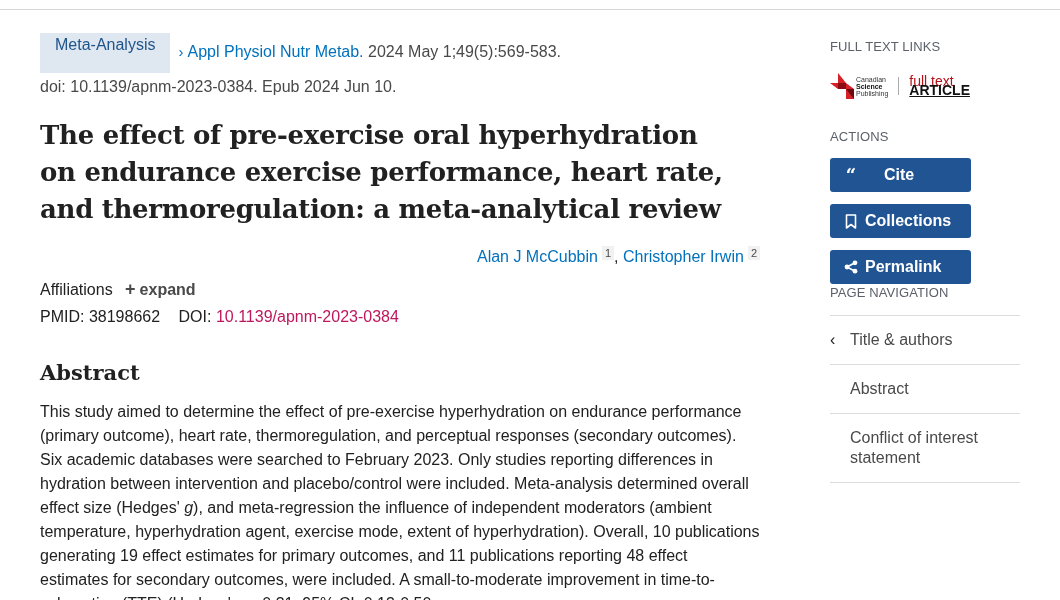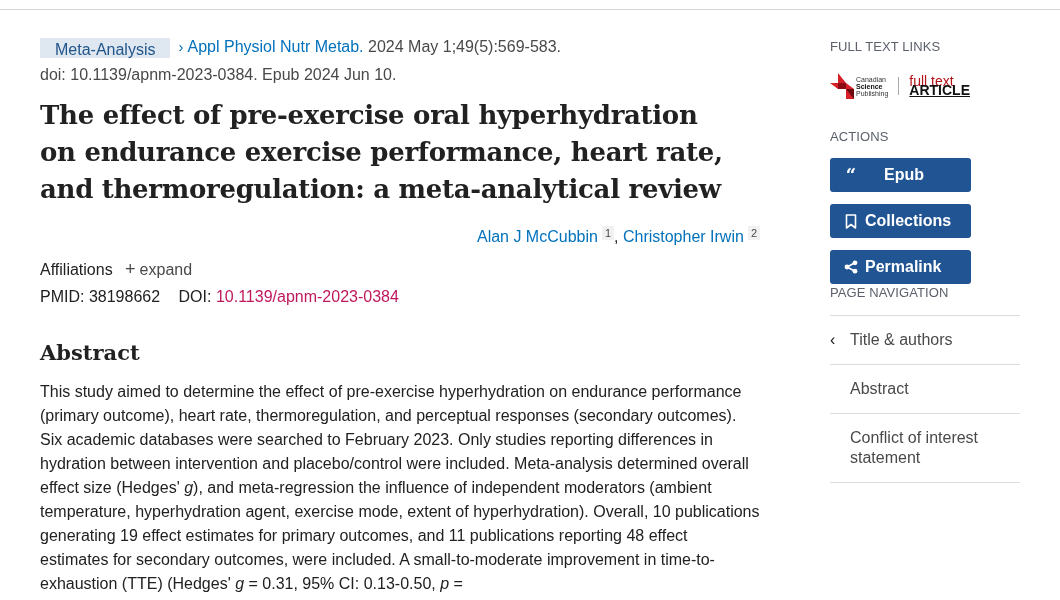--- a/index.html
+++ b/index.html
@@ -5,32 +5,32 @@
   * { box-sizing: border-box; margin: 0; padding: 0; }
   html, body { width: 1060px; height: 600px; overflow: hidden; background: #ffffff; }
   body { font-family: "Liberation Sans", "DejaVu Sans", sans-serif; color: #212121; position: relative; }
   a { text-decoration: none; }
 
   .top-rule { position: absolute; left: 0; top: 9px; width: 1060px; height: 1px; background: #d6d6d6; }
 
   
   .main { position: absolute; left: 40px; top: 33px; width: 720px; }
   .cite-line { font-size: 16px; line-height: 28px; color: #494949; }
-  .badge { display: inline-block; background: #dfe7f1; color: #20558a; padding: 0 15px; line-height: 24px; height: 20px; margin-right: 8px; vertical-align: middle; }
+  .badge { display: inline-block; background: #dfe7f1; color: #20558a; padding: 0 15px; line-height: 24px; height: 40px; margin-right: 8px; vertical-align: middle; }
   .journal-link { color: #0071bc; }
   .chev { color: #0071bc; font-size: 15px; margin-right: 4px; display: inline-block; }
 
-  .title { font-family: "DejaVu Serif", "Liberation Serif", serif; font-weight: bold; font-size: 26px; line-height: 37px; color: #212121; margin-top: 8px; letter-spacing: -0.3px; width: 700px; }
+  .title { font-family: "DejaVu Serif", "Liberation Serif", serif; font-weight: bold; font-size: 26px; line-height: 37px; color: #212121; margin-top: 16px; letter-spacing: -0.3px; width: 700px; }
 
   .authors { margin-top: 18px; font-size: 16px; line-height: 22px; text-align: right; }
   .authors a { color: #0071bc; }
   .sup { display: inline-block; font-size: 11px; background: #f1f1f1; color: #494949; padding: 0 3px; line-height: 14px; vertical-align: top; margin-left: 4px; }
 
   .affil { margin-top: 10px; font-size: 16px; line-height: 22px; color: #212121; }
-  .expand { color: #494949; margin-left: 8px; }
+  .expand { color: #494949; margin-left: 8px; font-weight: bold; }
   .plus { font-size: 18px; margin-right: 4px; }
 
   .ids { margin-top: 5px; font-size: 16px; line-height: 22px; color: #212121; }
   .ids .doi-label { margin-left: 14px; }
   .ids a { color: #be185d; }
 
   .abstract-h { font-family: "DejaVu Serif", "Liberation Serif", serif; font-weight: bold; font-size: 21px; line-height: 28px; margin-top: 31px; color: #212121; }
   .abstract-body { margin-top: 13px; font-size: 16px; line-height: 24px; color: #212121; width: 720px; }
 
   
@@ -102,21 +102,21 @@
       </svg>
     </span>
     <span class="csp-text"><span>Canadian</span><br><b>Science</b><br><span>Publishing</span></span>
     <span class="logo-sep"></span>
     <span class="ft-text"><span class="red">full text</span><br><span class="blk">ARTICLE</span></span>
   </a>
 
   <div class="side-h actions-h">ACTIONS</div>
   <div class="btn cite">
     <span class="ic">“</span>
-    <span>Epub</span>
+    <span>Cite</span>
   </div>
   <div class="btn">
     <span class="ic">
       <svg width="12" height="15" viewBox="0 0 12 15">
           <path d="M1.5 1 H10.5 V14 L6 10.5 L1.5 14 Z" fill="none" stroke="#fff" stroke-width="1.6" stroke-linejoin="round"></path>
         </svg>
     </span>
     <span>Collections</span>
   </div>
   <div class="btn">

